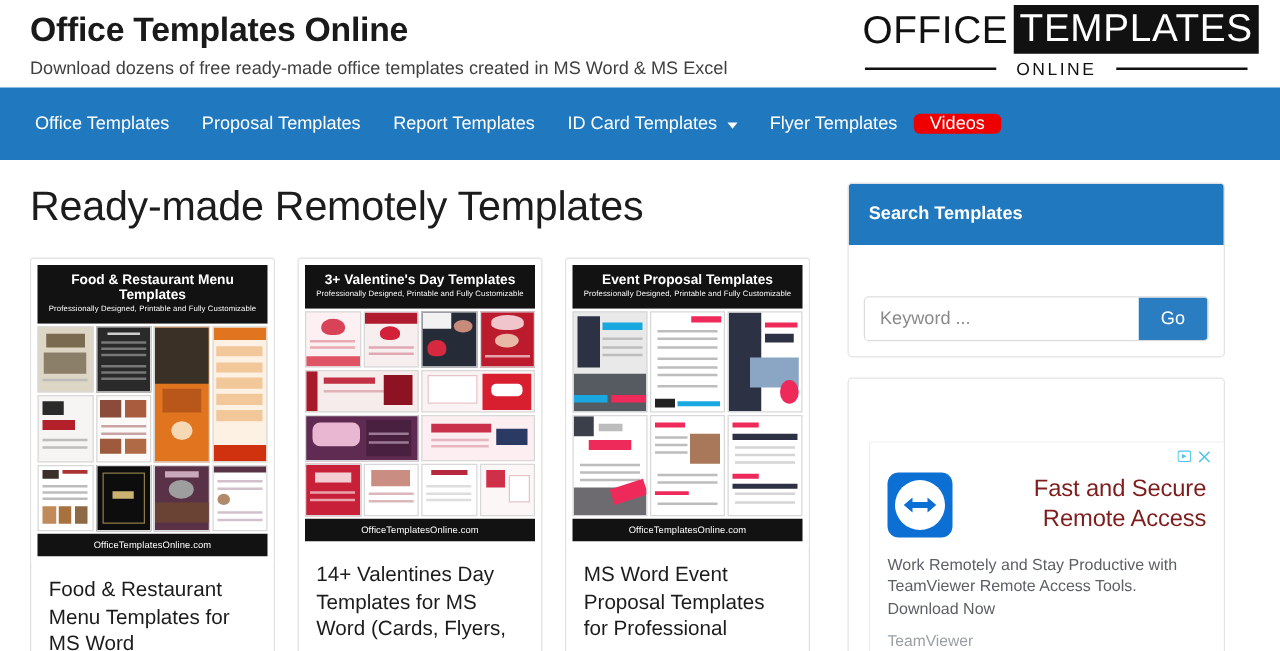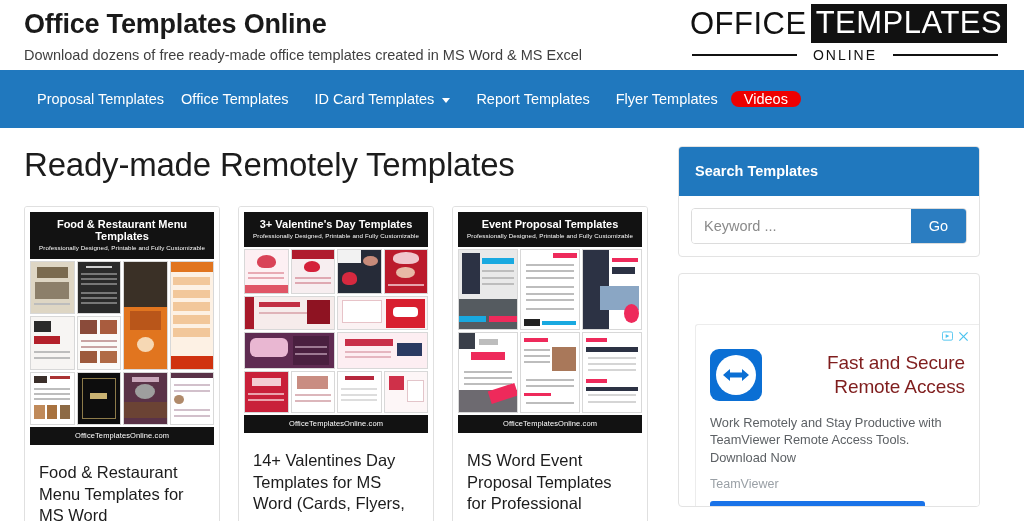--- a/index.html
+++ b/index.html
@@ -49,21 +49,21 @@
     color:#ffffff; font-size:14.5px; padding: 8px 13px;
     white-space:nowrap; cursor:pointer; display:flex; align-items:center; gap:6px;
     border-radius:4px;
   }
   .nav-item.first { padding-left: 4px; }
   .caret {
     width:0; height:0; border-left:4.5px solid transparent;
     border-right:4.5px solid transparent; border-top:5px solid #fff;
     display:inline-block; margin-left:2px; margin-top:2px;
   }
-  .nav-item.videos { background:#ee0000; border-radius:11px; padding:0 13px;justify-content:center; }
+  .nav-item.videos { background:#ee0000; border-radius:5px; padding:0 13px;justify-content:center; }
 
   
   .main { display:flex; padding: 18px 24px 0 24px; gap: 22px; }
   .content { width: 632px; }
   .page-title {
     font-size: 33px; font-weight: 400; color:#1c1c1c; line-height:1.15;
     margin-bottom: 22px; letter-spacing:-0.2px;
   }
   .card-row { display:flex; gap: 18px; }
   .card {
@@ -103,21 +103,21 @@
 
   
   .sidebar { width: 302px; }
   .search-widget {
     border:1px solid #e3e3e3; border-radius:4px; background:#fff; overflow:hidden;
   }
   .search-head {
     background:#2078be; color:#fff; font-size:14.5px; font-weight:bold;
     padding: 16px 16px 17px 16px;
   }
-  .search-body { padding: 12px; }
+  .search-body { padding: 12px; margin-top: 29px; }
   .search-row { display:flex; border:1px solid #dcdcdc; border-radius:4px; overflow:hidden; }
   .search-input {
     flex:1 1 auto; border:0; outline:none; font-size:14.5px; color:#444;
     padding: 9px 12px; font-family:"Liberation Sans", sans-serif; background:#fff;
   }
   .search-input::placeholder { color:#8a8a8a; }
   .search-go {
     background:#2b7dc1; color:#fff; border:0; font-size:14.5px;
     padding: 4px 18px; cursor:pointer; font-family:"Liberation Sans", sans-serif;
   }
@@ -172,32 +172,32 @@
       </div>
       <div class="logo-row2">
         <span class="logo-rule"></span>
         <span class="logo-online">ONLINE</span>
         <span class="logo-rule"></span>
       </div>
     </div>
   </div>
 
   <div class="nav">
+    <div class="nav-item first">
+      <span>Office Templates</span>
+    </div>
     <div class="nav-item">
       <span>Proposal Templates</span>
     </div>
-    <div class="nav-item first">
-      <span>Office Templates</span>
+    <div class="nav-item">
+      <span>Report Templates</span>
     </div>
     <div class="nav-item">
       <span>ID Card Templates</span>
       <span class="caret"></span>
-    </div>
-    <div class="nav-item">
-      <span>Report Templates</span>
     </div>
     <div class="nav-item">
       <span>Flyer Templates</span>
     </div>
     <div class="nav-item videos">
       <span>Videos</span>
     </div>
   </div>
 
   <div class="main">

